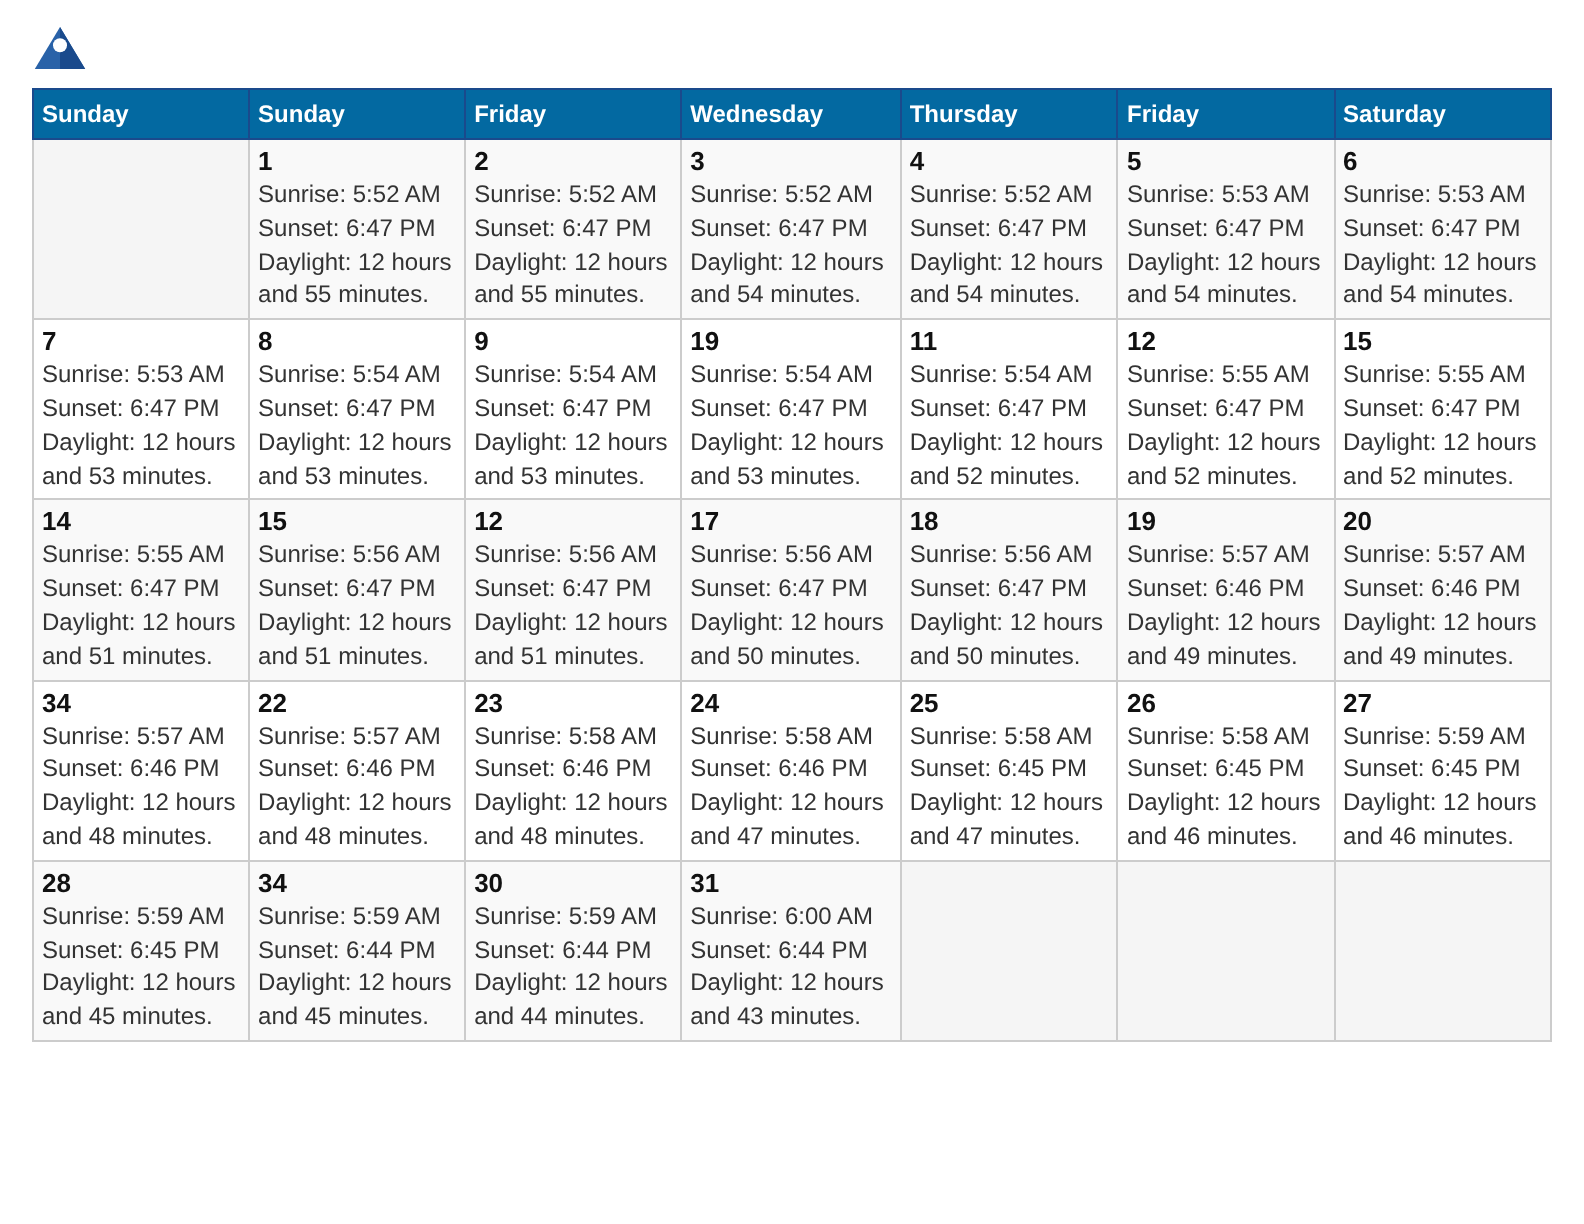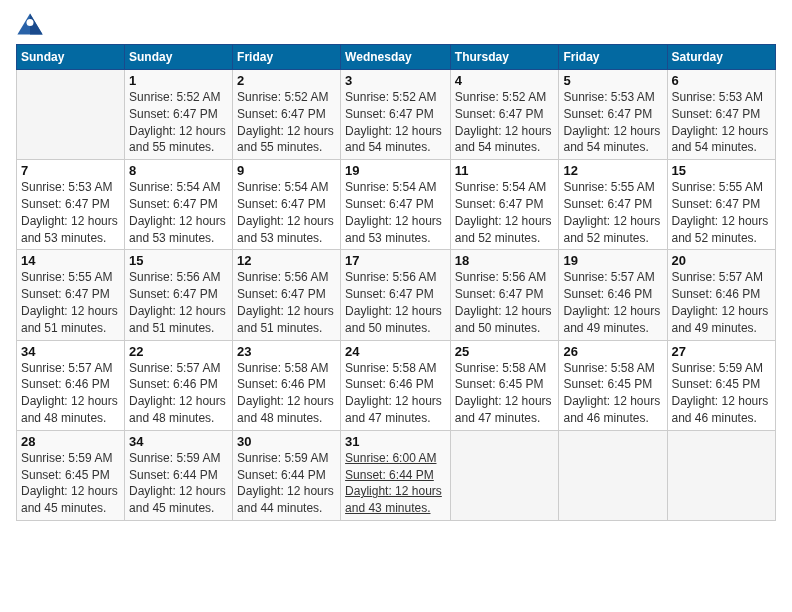--- a/index.html
+++ b/index.html
@@ -340,21 +340,21 @@
           </td>
           <td>
             <span class="day-number">30</span>
             <div class="day-info" style="white-space: pre-line;">Sunrise: 5:59 AM
 Sunset: 6:44 PM
 Daylight: 12 hours
 and 44 minutes.</div>
           </td>
           <td>
             <span class="day-number">31</span>
-            <div class="day-info" style="white-space: pre-line; text-decoration: underline;">Sunrise: 6:00 AM
+            <div class="day-info" style="white-space: pre-line;">Sunrise: 6:00 AM
 Sunset: 6:44 PM
 Daylight: 12 hours
 and 43 minutes.</div>
           </td>
           <td class="empty-cell"></td>
           <td class="empty-cell"></td>
           <td class="empty-cell"></td>
         </tr>
       </tbody>
   </table>

